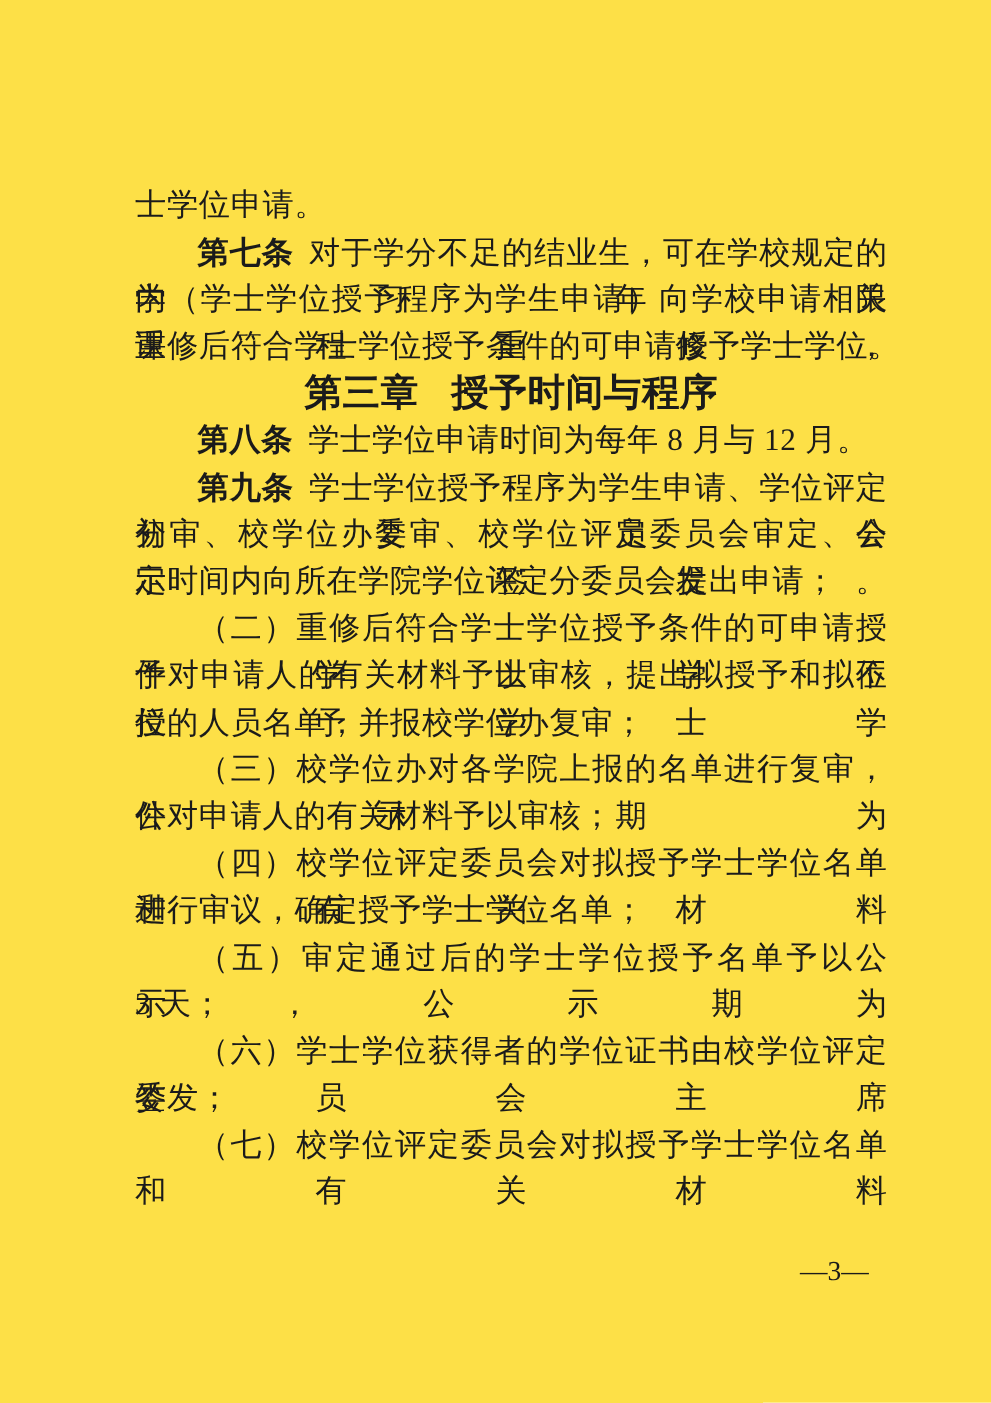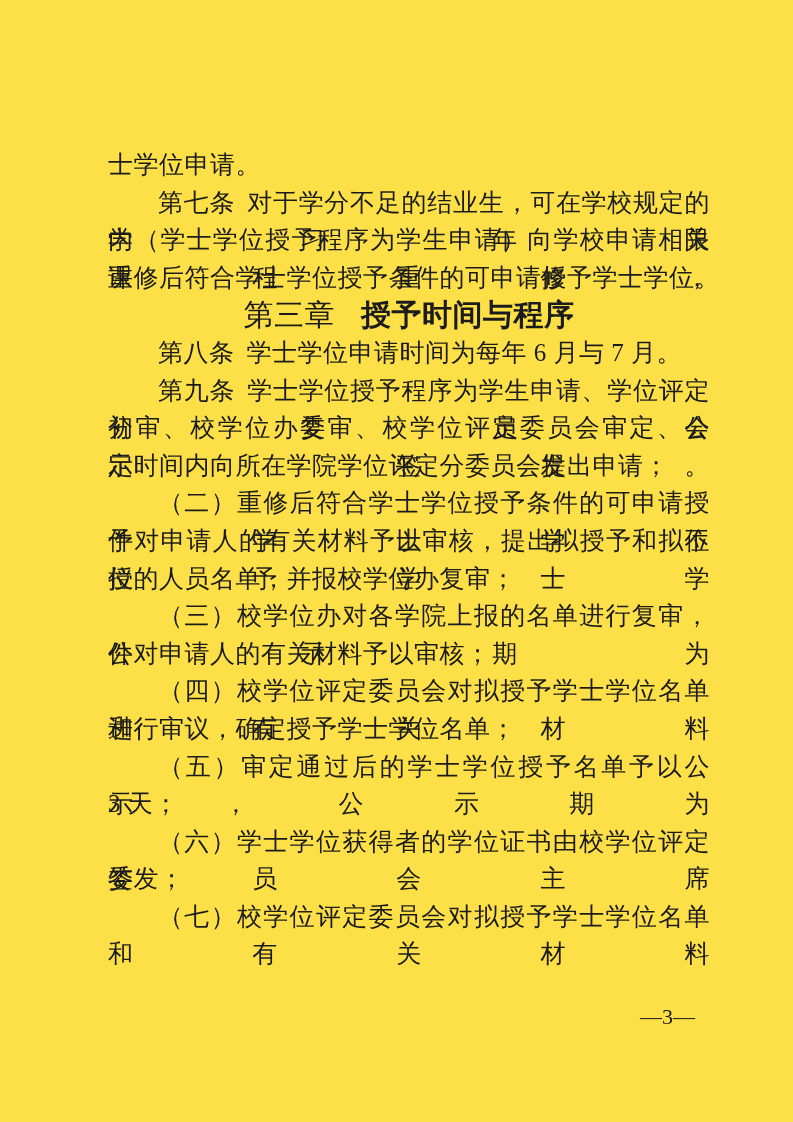--- a/index.html
+++ b/index.html
@@ -38,21 +38,21 @@
   .fill {
     white-space: normal;
     text-align: justify;
     text-align-last: justify;
   }
   .indent {
     text-indent: 2em;
   }
   .pre {
     font-family: "Liberation Sans", "DejaVu Sans", sans-serif;
-    font-weight: 400;
+    font-weight: 700;
   }
   .pre:not(:empty) {
     margin-right: 12px;
   }
   .heading {
     text-align: center;
     text-align-last: center;
     font-family: "Liberation Sans", "DejaVu Sans", sans-serif;
     font-weight: 700;
     font-size: 30px;
@@ -80,21 +80,21 @@
     <div class="line"><span class="pre"></span><span>士学位申请。</span></div>
 
     <div class="line indent fill"><span class="pre">第七条</span><span>对于学分不足的结业生，可在学校规定的学习年限</span></div>
 
     <div class="line fill"><span class="pre"></span><span>内（学士学位授予程序为学生申请）向学校申请相关课程重修，</span></div>
 
     <div class="line"><span class="pre"></span><span>重修后符合学士学位授予条件的可申请授予学士学位。</span></div>
 
     <div class="line heading"><span class="pre">第三章</span><span>授予时间与程序</span></div>
 
-    <div class="line indent"><span class="pre">第八条</span><span>学士学位申请时间为每年 6 月与 7 月。</span></div>
+    <div class="line indent"><span class="pre">第八条</span><span>学士学位申请时间为每年 8 月与 12 月。</span></div>
 
     <div class="line indent fill"><span class="pre">第九条</span><span>学士学位授予程序为学生申请、学位评定分委员会</span></div>
 
     <div class="line fill"><span class="pre"></span><span>初审、校学位办复审、校学位评定委员会审定、公示、签发。</span></div>
 
 
     <div class="line"><span class="pre"></span><span>定时间内向所在学院学位评定分委员会提出申请；</span></div>
 
     <div class="line indent fill"><span class="pre"></span><span>（二）重修后符合学士学位授予条件的可申请授予学士学位</span></div>
 

